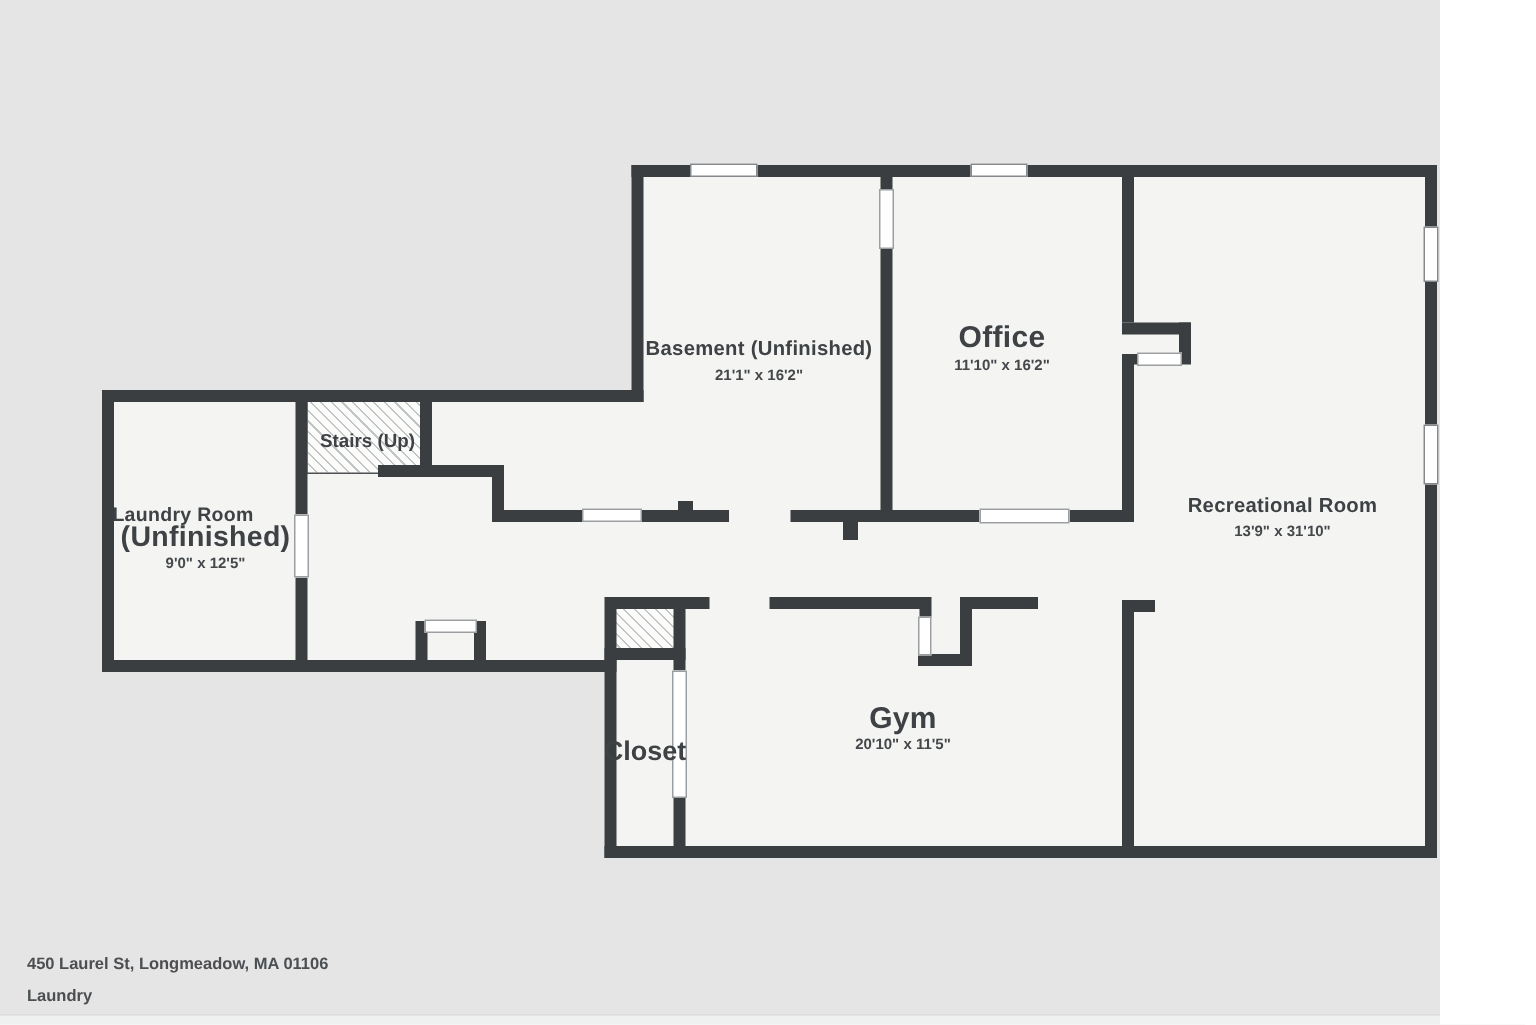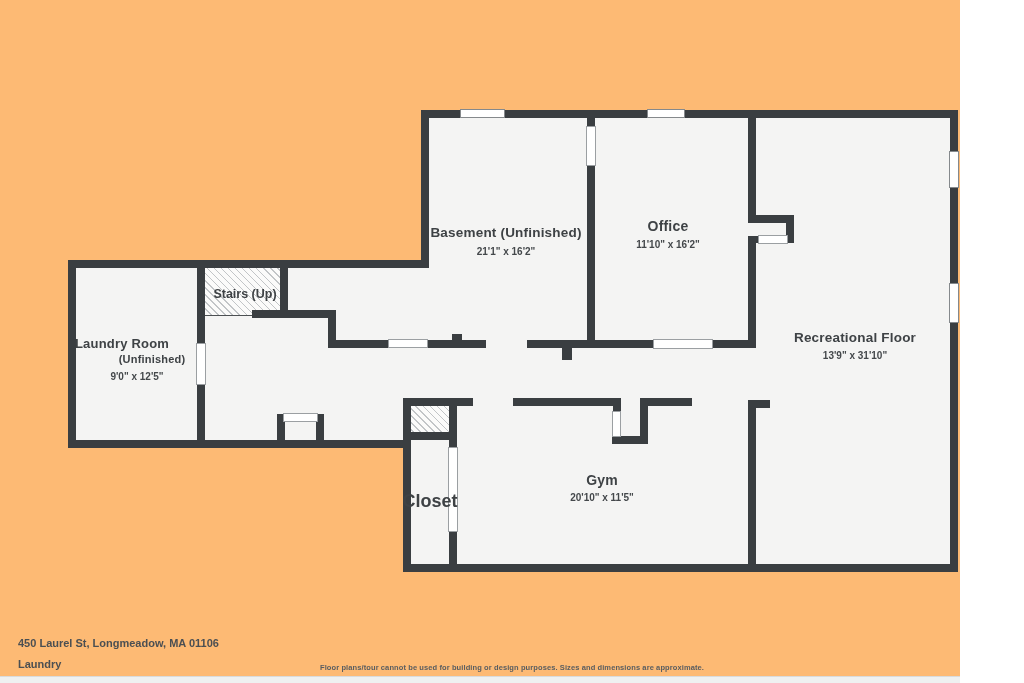--- a/index.html
+++ b/index.html
@@ -1,31 +1,31 @@
 <!DOCTYPE html>
 <html><head>
 <meta charset="utf-8">
 <style>
   html,body{margin:0;padding:0;background:#ffffff;}
   #canvas{
-    position:relative;width:960px;height:683px;background:#fdba74;
+    position:relative;width:960px;height:683px;background:#e5e5e5;
     font-family:"Liberation Sans",sans-serif;overflow:hidden;
   }
   .floor{position:absolute;background:#f4f4f3;}
   .wall{position:absolute;background:#3a3e41;}
   .slab{position:absolute;background:#ffffff;border:1px solid #9b9fa2;box-sizing:border-box;}
   .window{position:absolute;background:#ffffff;border:1px solid #85898c;box-sizing:border-box;}
   .hatch{
     position:absolute;box-sizing:border-box;border:1px solid #4c5052;
     background:repeating-linear-gradient(45deg,#fbfbfa 0,#fbfbfa 4px,#c2c5c7 4px,#c2c5c7 5px);
   }
   .lbl{position:absolute;transform:translate(-50%,-50%);white-space:nowrap;
        color:#3e4245;font-weight:700;text-align:center;}
   .room-name{font-size:13.5px;letter-spacing:.2px;}
-  .room-name-lg{font-size:14px;letter-spacing:.2px;}
+  .room-name-lg{font-size:20px;letter-spacing:.2px;}
   .room-dims{font-size:10px;color:#44484b;}
   .footer-line{position:absolute;font-weight:700;color:#4b4f52;font-size:11px;}
   #disclaimer{position:absolute;left:0;width:1024px;text-align:center;
        font-size:7.5px;font-weight:700;color:#595d60;letter-spacing:.1px;}
   #bottom-bar{position:absolute;left:0;bottom:0;width:1024px;height:6px;
        background:#eff1f1;border-top:1px solid #d9dbdc;}
 </style>
 </head>
 <body>
 
@@ -97,31 +97,30 @@
   <div class="window" style="left:647px;top:109px;width:38px;height:9px;"></div>
   <div class="window" style="left:949px;top:151px;width:10px;height:37px;"></div>
   <div class="window" style="left:949px;top:283px;width:10px;height:40px;"></div>
 
   <div class="lbl room-name" style="left:506px;top:232px;">Basement (Unfinished)</div>
   <div class="lbl room-dims" style="left:506px;top:251px;">21'1" x 16'2"</div>
 
   <div class="lbl room-name-lg" style="left:668px;top:226px;">Office</div>
   <div class="lbl room-dims" style="left:668px;top:244px;">11'10" x 16'2"</div>
 
-  <div class="lbl room-name" style="left:855px;top:337px;">Recreational Floor</div>
+  <div class="lbl room-name" style="left:855px;top:337px;">Recreational Room</div>
   <div class="lbl room-dims" style="left:855px;top:355px;">13'9" x 31'10"</div>
 
   <div class="lbl room-name" style="left:122px;top:343px;font-size:13px;">Laundry Room</div>
-  <div class="lbl room-name" style="left:152px;top:359px;font-size:11px;">(Unfinished)</div>
+  <div class="lbl room-name" style="left:137px;top:359px;font-size:19px;">(Unfinished)</div>
   <div class="lbl room-dims" style="left:137px;top:376px;">9'0" x 12'5"</div>
 
   <div class="lbl room-name-lg" style="left:602px;top:480px;">Gym</div>
   <div class="lbl room-dims" style="left:602px;top:497px;">20'10" x 11'5"</div>
 
   <div class="lbl" style="left:430px;top:501px;font-size:18px;">Closet</div>
   <div class="lbl" style="left:245px;top:294px;font-size:12.5px;">Stairs (Up)</div>
 
   <div class="footer-line" style="left:18px;top:637px;">450 Laurel St, Longmeadow, MA 01106</div>
   <div class="footer-line" style="left:18px;top:658px;">Laundry</div>
-  <div id="disclaimer" style="top:663px;">Floor plans/tour cannot be used for building or design purposes. Sizes and dimensions are approximate.</div>
   <div id="bottom-bar"></div>
 
 </div>
 
 </body></html>

